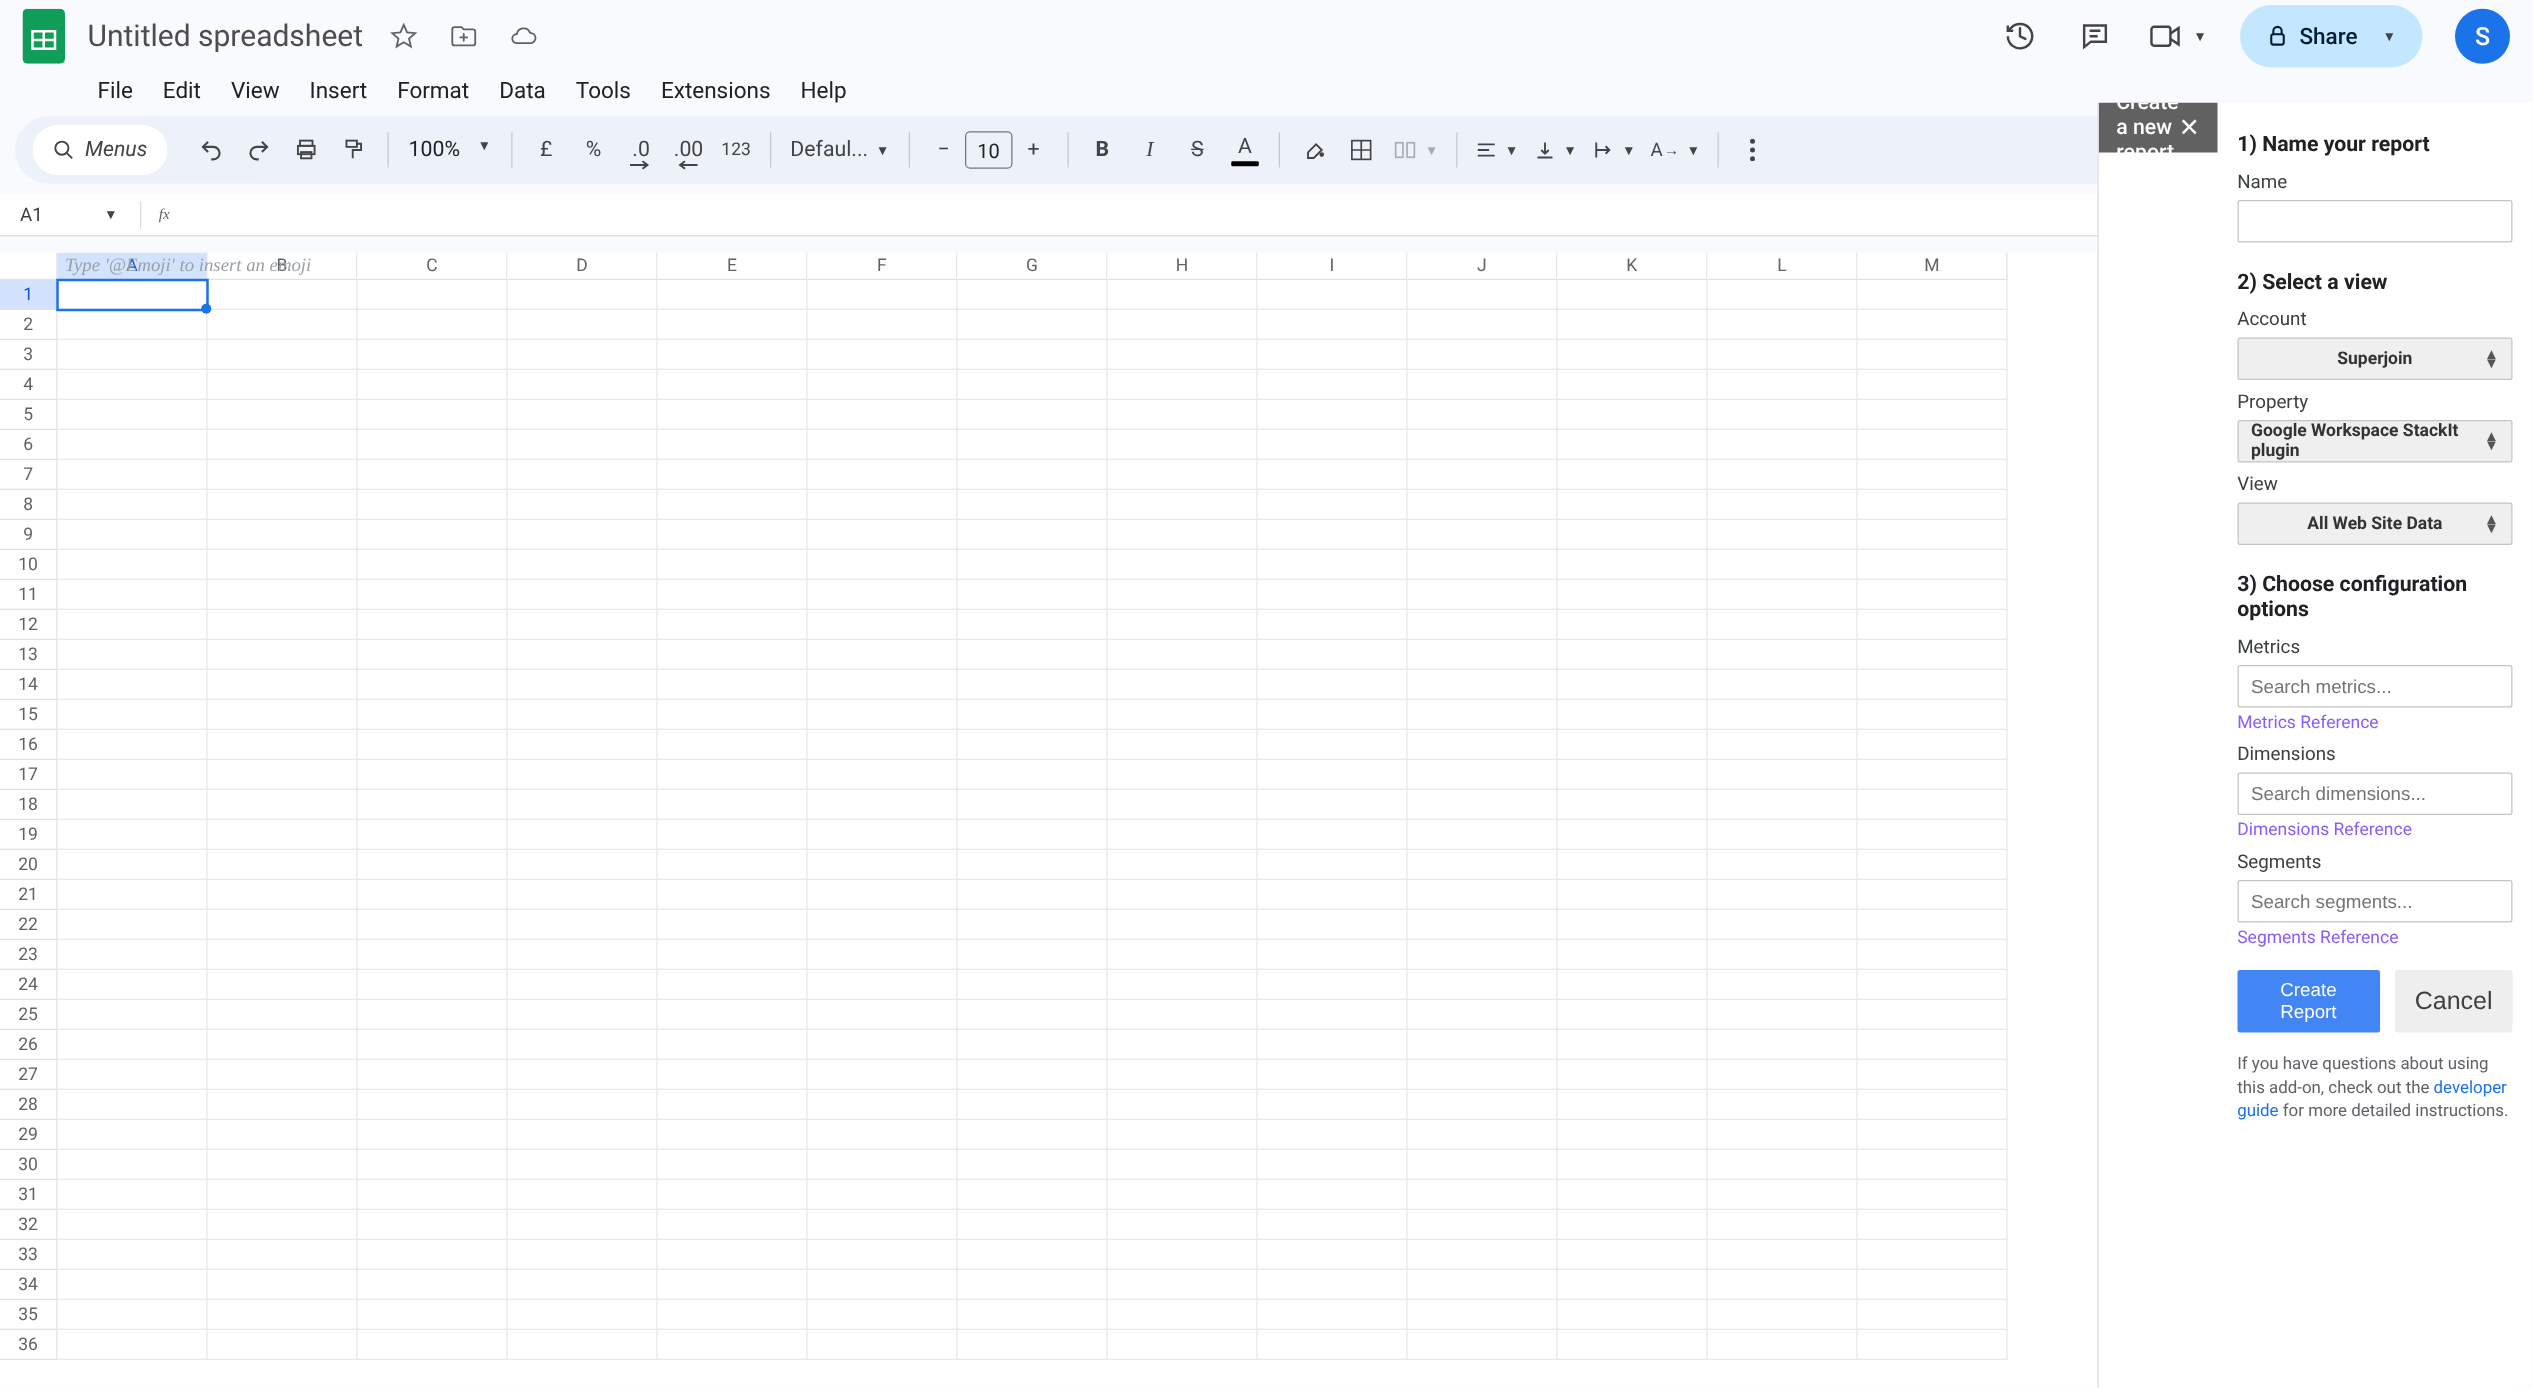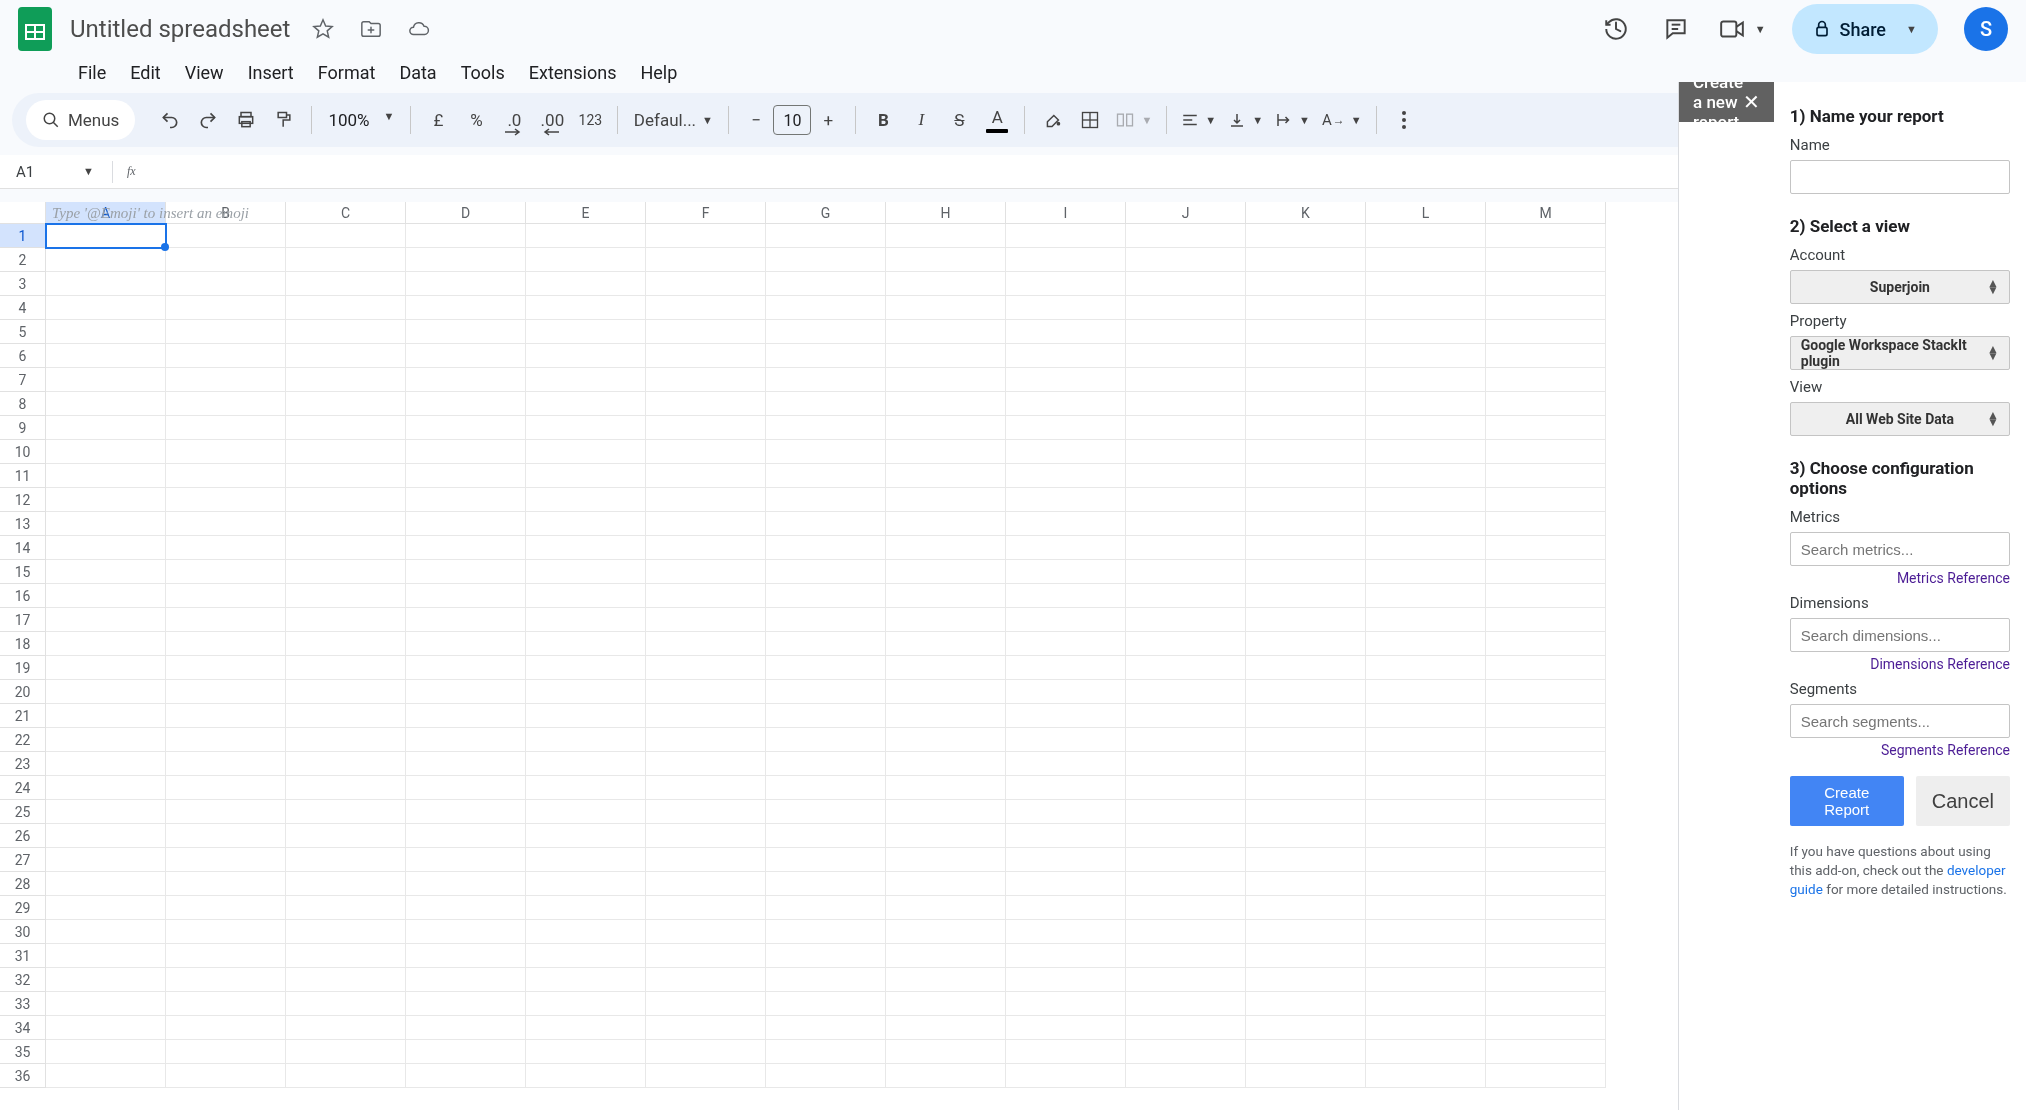--- a/index.html
+++ b/index.html
@@ -60,21 +60,21 @@
     background:#edf2fa;
     border-radius: 40px;
     height: 54px;
     display:flex;align-items:center;
     padding:0 14px; gap:4px;
     position:relative;
   }
   .menus-pill {
     background:#fff; border-radius:22px; height:40px;
     display:flex;align-items:center;gap:8px;padding:0 16px;
-    font-size:17px;color:#444;
+    font-size:17px;color:#444;font-style:italic;
   }
   .tb-sep { width:1px;height:28px;background:#c7c7c7;margin:0 6px;}
   .tb-btn {
     min-width:34px;height:36px;display:flex;align-items:center;justify-content:center;
     color:#444; border-radius:4px; padding:0 4px; font-size:17px;
   }
   .tb-zoom { font-size:17px; padding:0 6px; display:flex;gap:8px;}
   .tb-font { width:90px; font-size:17px;}
   .tb-fontsize {
     display:flex;align-items:center;gap:0;
@@ -168,21 +168,21 @@
     padding:0 10px;font-size:15px;background:#fff;
   }
   .sb-select{
     background:#efefef;display:flex;align-items:center;justify-content:center;
     font-weight:700;position:relative;color:#333;font-size:14px;
   }
   .sb-select .sort{
     position:absolute;right:10px;color:#555;font-size:12px;display:flex;flex-direction:column;line-height:7px;
   }
   .sb-link{
-    display:block;text-align:right;font-size:14px;color:#4c1d95;margin-top:4px;
+    display:block;text-align:left;font-size:14px;color:#8b5cf6;margin-top:4px;
   }
   .sb-actions{display:flex;gap:12px;margin-top:18px;margin-bottom:16px;}
   .btn-primary{
     background:#4285f4;color:#fff;border:none;border-radius:2px;
     padding:8px 14px;font-size:15px;font-weight:500;
   }
   .btn-secondary{
     background:#eeeeee;color:#404040;border:none;border-radius:2px;
     padding:8px 16px;font-size:20px;
   }

